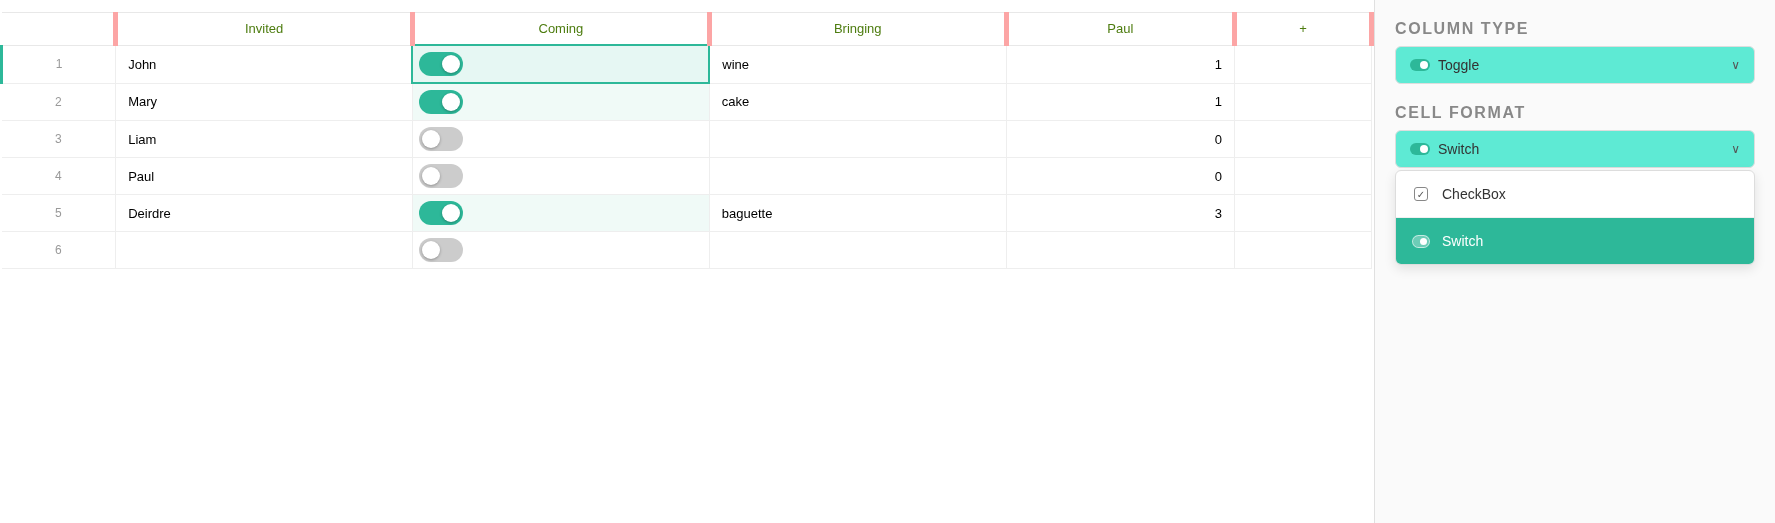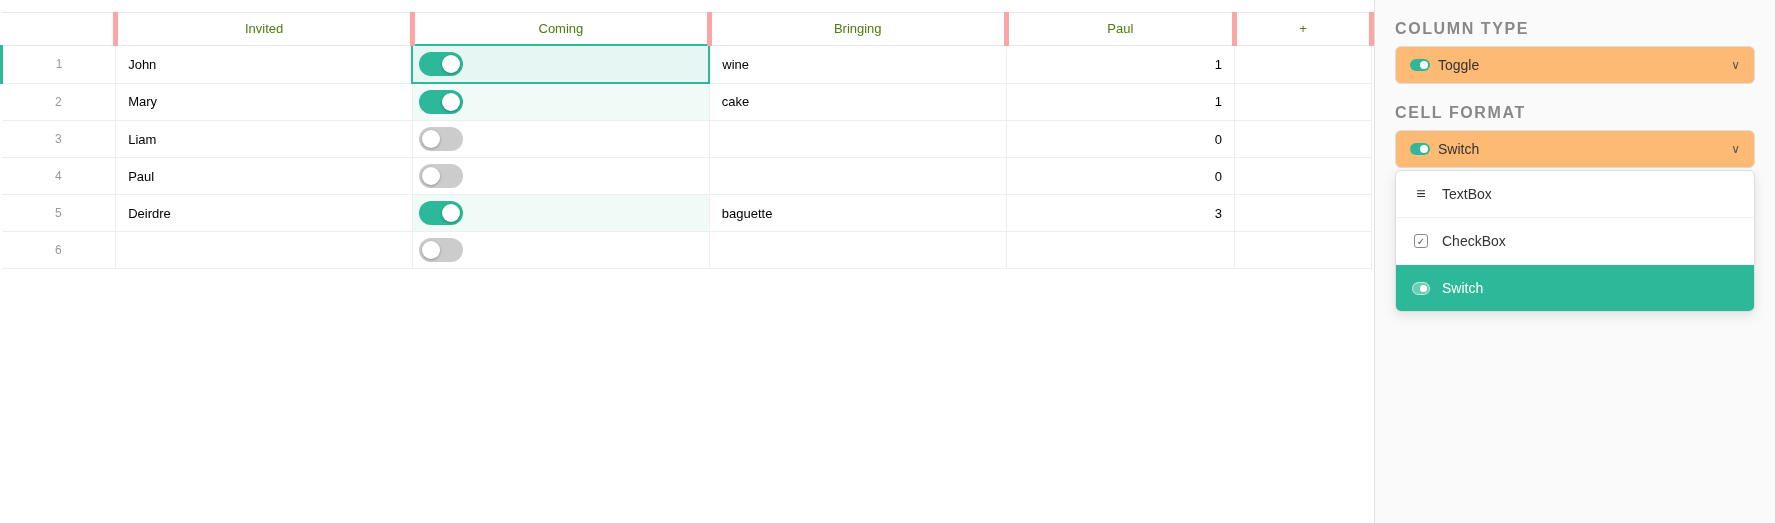--- a/index.html
+++ b/index.html
@@ -154,21 +154,21 @@
       color: #888;
       letter-spacing: 0.1em;
       text-transform: uppercase;
       margin-bottom: 8px;
     }
 
     .dropdown-select {
       display: flex;
       align-items: center;
       justify-content: space-between;
-      background: #fdba74;
+      background: #5eead4;
       border: 1px solid #ddd;
       border-radius: 6px;
       padding: 10px 14px;
       cursor: pointer;
       font-size: 14px;
       color: #333;
     }
 
     .dropdown-select-left {
       display: flex;
@@ -398,26 +398,20 @@
       <div class="dropdown-select-left">
         <span class="toggle-icon-small"></span>
         <span>Switch</span>
       </div>
       <span class="chevron-down">∨</span>
     </div>
 
     <div class="dropdown-menu" style="margin-top:2px;">
       <div class="dropdown-item">
         <div class="dropdown-item-icon">
-          <span class="icon-lines"></span>
-        </div>
-        <span>TextBox</span>
-      </div>
-      <div class="dropdown-item">
-        <div class="dropdown-item-icon">
           <div class="icon-checkbox">✓</div>
         </div>
         <span>CheckBox</span>
       </div>
       <div class="dropdown-item active">
         <div class="dropdown-item-icon">
           <div class="icon-toggle-sm"></div>
         </div>
         <span>Switch</span>
       </div>

